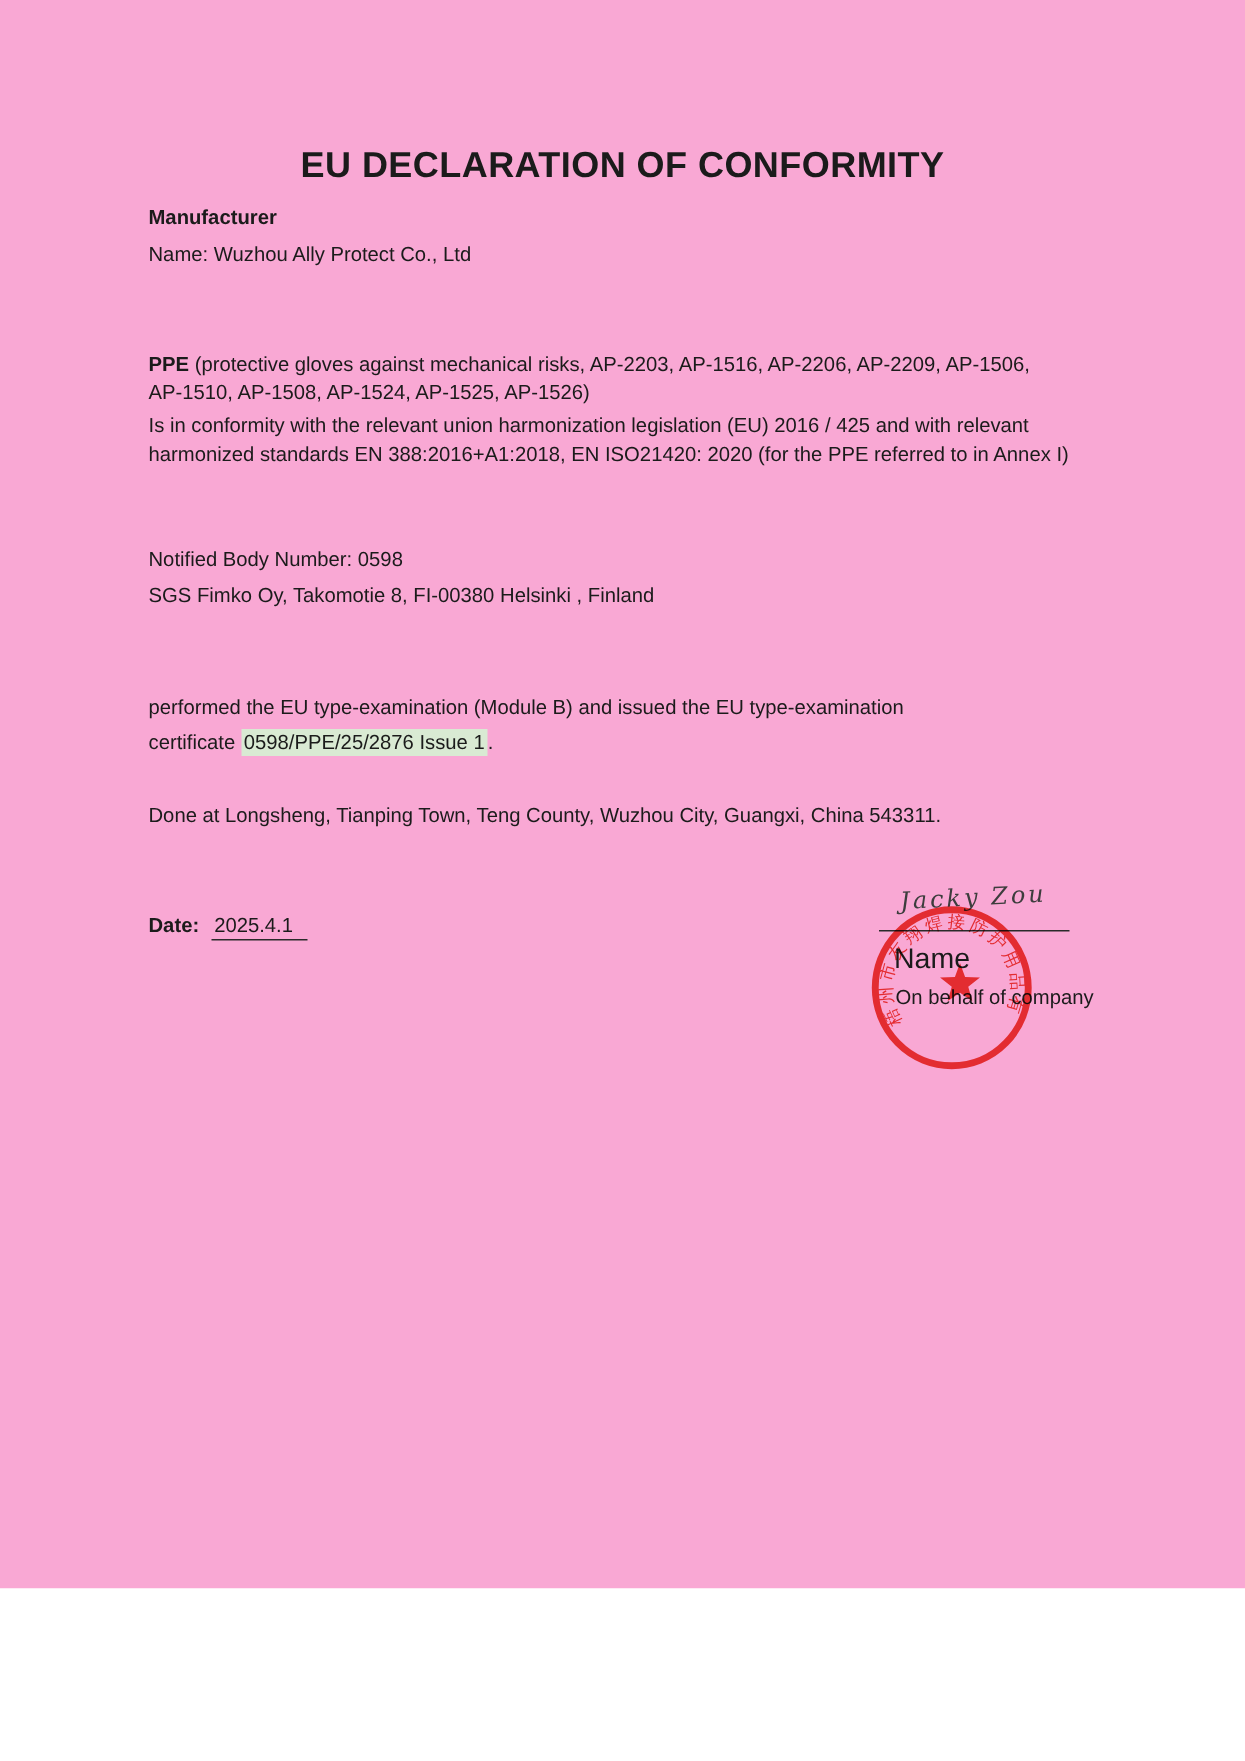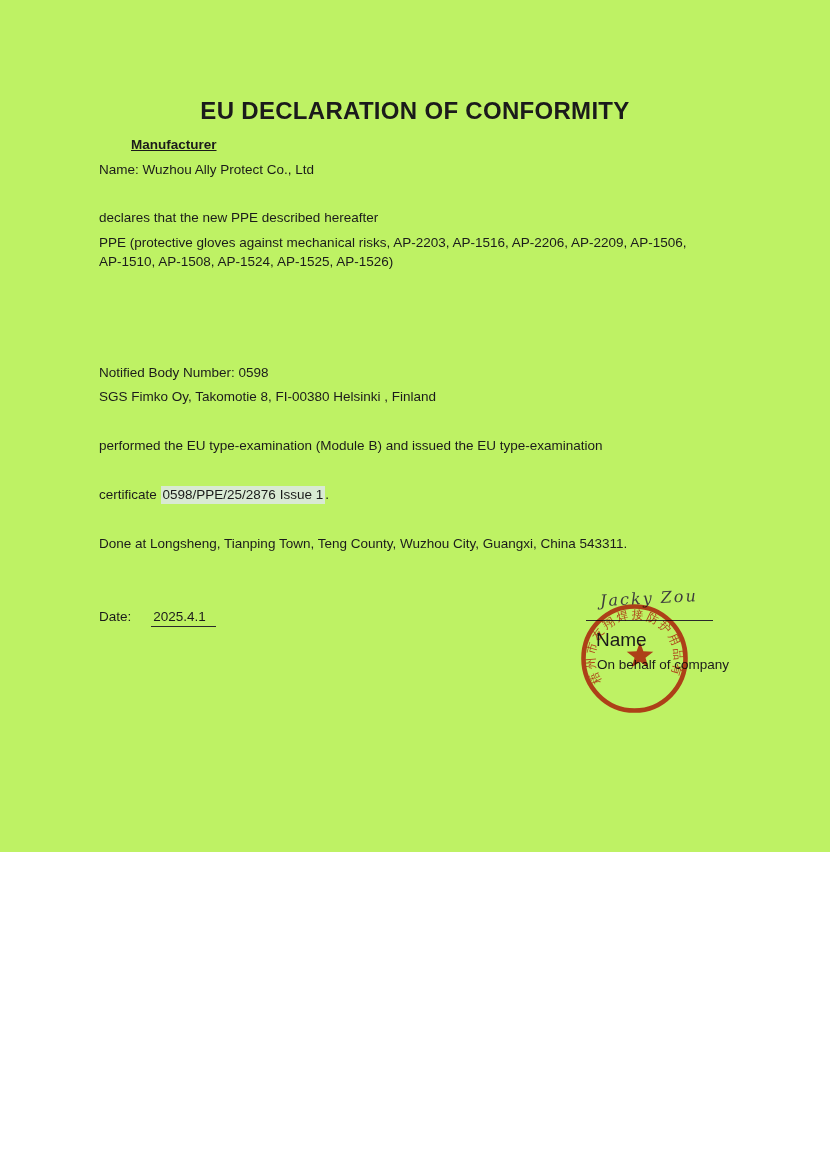--- a/index.html
+++ b/index.html
@@ -1,20 +1,20 @@
 <!DOCTYPE html>
 <html><head>
 <meta charset="utf-8">
 <style>
   html, body { margin: 0; padding: 0; background: #ffffff; }
   .page {
     position: relative;
     width: 830px;
-    height: 852px;
-    background: #bef264;
+    height: 1059px;
+    background: #f9a8d4;
     font-family: "Liberation Sans", "DejaVu Sans", sans-serif;
     color: #1b1b1b;
     overflow: hidden;
   }
   .doc-title {
     position: absolute;
     top: 97px;
     left: 0;
     width: 830px;
     text-align: center;
@@ -33,29 +33,27 @@
   .para {
     position: absolute;
     left: 99px;
     font-size: 13.5px;
     line-height: 19px;
     margin: 0;
   }
   .para span { display: block; white-space: nowrap; }
   .heading {
     font-weight: bold;
-    text-decoration: underline;
-    margin-left: 32px;
   }
-  .bold { font-weight: normal; }
+  .bold { font-weight: bold; }
   .hl {
     background: #d9ead3;
     padding: 1px 2px 2px 2px;
   }
-  .date-label { display: inline-block; margin-right: 20px; }
+  .date-label { display: inline-block; margin-right: 8px; font-weight: bold; }
   .date-value {
     display: inline-block;
     border-bottom: 1.2px solid #2a2a2a;
     padding: 0 10px 1px 2px;
   }
   .sig-name {
     position: absolute;
     left: 600px;
     top: 588px;
     width: 120px;
@@ -88,32 +86,35 @@
 </style>
 </head>
 <body>
 
 <div class="page">
 
   <h1 class="doc-title">EU DECLARATION OF CONFORMITY</h1>
 
   <div class="line heading" style="top:136px">Manufacturer</div>
   <div class="line" style="top:161px">Name: Wuzhou Ally Protect Co., Ltd</div>
-  <div class="line" style="top:209px">declares that the new PPE described hereafter</div>
 
   <p class="para" style="top:233px">
       <span style="display:block"><b class="bold">PPE</b><span style="display:inline"> (protective gloves against mechanical risks, AP-2203, AP-1516, AP-2206, AP-2209, AP-1506,</span></span>
       <span>AP-1510, AP-1508, AP-1524, AP-1525, AP-1526)</span>
     </p>
 
+  <p class="para" style="top:274px">
+      <span>Is in conformity with the relevant union harmonization legislation (EU) 2016 / 425 and with relevant</span>
+      <span>harmonized standards EN 388:2016+A1:2018, EN ISO21420: 2020 (for the PPE referred to in Annex I)</span>
+    </p>
 
   <div class="line" style="top:364px">Notified Body Number: 0598</div>
   <div class="line" style="top:388px">SGS Fimko Oy, Takomotie 8, FI-00380 Helsinki , Finland</div>
 
-  <div class="line" style="top:437px">performed the EU type-examination (Module B) and issued the EU type-examination</div>
+  <div class="line" style="top:463px">performed the EU type-examination (Module B) and issued the EU type-examination</div>
   <div class="line" style="top:486px"><span>certificate </span><span class="hl">0598/PPE/25/2876 Issue 1</span><span>.</span></div>
 
   <div class="line" style="top:535px">Done at Longsheng, Tianping Town, Teng County, Wuzhou City, Guangxi, China 543311.</div>
 
   <div class="line" style="top:608px"><span class="date-label">Date:</span><span class="date-value">2025.4.1</span></div>
 
   <div class="sig-name">Jacky Zou</div>
   <div class="sig-line"></div>
   <div class="sig-caption-name">Name</div>
   <div class="sig-caption-behalf">On behalf of company</div>

